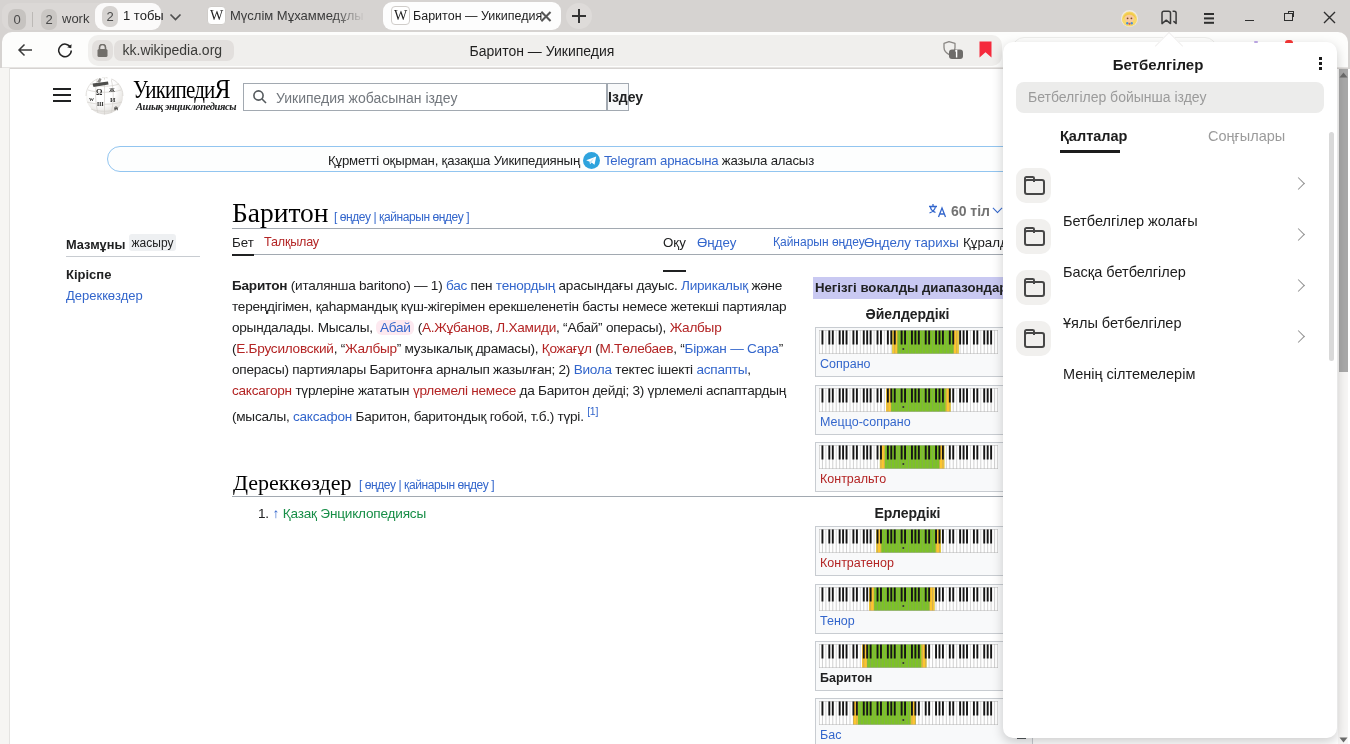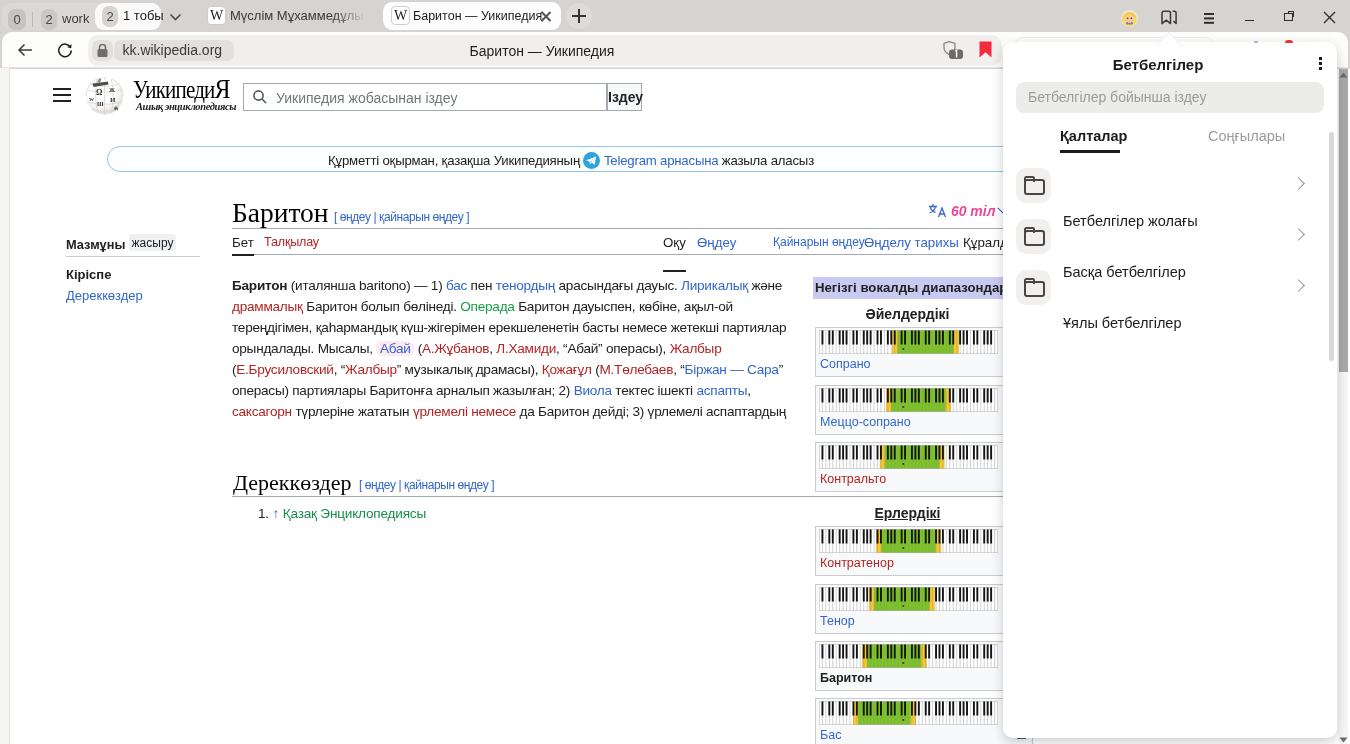--- a/index.html
+++ b/index.html
@@ -151,31 +151,31 @@
   </svg>
   <div style="position:absolute;left:133px;top:4px;font-family:'Liberation Serif',serif;font-size:21px;letter-spacing:-0.8px;color:#000;white-space:nowrap;transform:scaleY(1.18);transform-origin:0 0;">Уикипеди<span style="font-size:24px;">Я</span></div>
   <div style="position:absolute;left:136px;top:31.5px;font-family:'Liberation Serif',serif;font-style:italic;font-weight:bold;font-size:10.5px;letter-spacing:-0.4px;color:#202122;">Ашық энциклопедиясы</div>
   <div style="position:absolute;left:243px;top:14px;width:364px;height:28px;border:1px solid #a2a9b1;background:#fff;">
     <svg width="14" height="14" viewBox="0 0 14 14" style="position:absolute;left:9px;top:6px;">
       <circle cx="5.5" cy="5.5" r="4.6" fill="none" stroke="#54595d" stroke-width="1.6"></circle>
       <path d="M9 9 L13 13" stroke="#54595d" stroke-width="1.6"></path>
     </svg>
     <div style="position:absolute;left:32px;top:6px;font-size:14px;color:#72777d;">Уикипедия жобасынан іздеу</div>
   </div>
-  <div style="position:absolute;left:607px;top:14px;width:35px;height:28px;border:1px solid #a2a9b1;background:#f8f9fa;font-size:14px;font-weight:bold;color:#202122;text-align:center;line-height:27px;">Іздеу</div>
+  <div style="position:absolute;left:607px;top:14px;width:22px;height:28px;border:1px solid #a2a9b1;background:#f8f9fa;font-size:14px;font-weight:bold;color:#202122;text-align:center;line-height:27px;">Іздеу</div>
   <div style="position:absolute;left:107px;top:77px;width:928px;height:26px;border:1px solid #92c5f0;border-radius:13px;background:#fdfefe;"></div>
   <div style="position:absolute;left:107px;top:83px;width:928px;text-align:center;font-size:13.2px;letter-spacing:-0.2px;color:#202122;">Құрметті оқырман, қазақша Уикипедияның <svg width="17" height="17" viewBox="0 0 17 17" style="vertical-align:-4px;">
         <circle cx="8.5" cy="8.5" r="8.5" fill="#2ea3dd"></circle>
         <path d="M3.2 8.3 L13.2 4.4 L11.5 12.8 L8.5 10.6 L7 12.2 L6.7 9.8 Z" fill="#fff"></path>
         <path d="M6.7 9.8 L11 6 L8.5 10.6 L7 12.2 Z" fill="#c8e4f2"></path>
       </svg> <a style="color:#3366cc;text-decoration:none;">Telegram арнасына</a> жазыла аласыз</div>
   <div style="position:absolute;left:232px;top:128px;font-family:'Liberation Serif',serif;font-size:27.5px;color:#000;">Баритон</div>
   <div style="position:absolute;left:334px;top:140.5px;font-size:12px;letter-spacing:-0.42px;color:#3366cc;">[ өңдеу | қайнарын өңдеу ]</div>
   <div style="position:absolute;left:232px;top:158.5px;width:1011px;border-bottom:1px solid #a2a9b1;"></div>
-  <div style="position:absolute;left:928px;top:134px;font-size:14px;font-weight:bold;color:#ec4899;font-style:italic;">
+  <div style="position:absolute;left:928px;top:134px;font-size:14px;font-weight:bold;color:#737373;">
     <svg width="19" height="15" viewBox="0 0 19 15" style="vertical-align:-2px;">
         <path d="M1 3.5 H9 M5 1 V3.5 M2.5 3.5 C2.5 6 5 8.5 7.5 9.5 M7.5 3.5 C7 6.5 4 9 1.5 10" fill="none" stroke="#3366cc" stroke-width="1.3"></path>
         <path d="M10.5 14 L14 5 L17.5 14 M11.8 11 H16.2" fill="none" stroke="#3366cc" stroke-width="1.3"></path>
       </svg>
     60 тіл <span style="display:inline-block;width:7px;height:7px;border-right:1.4px solid #3366cc;border-bottom:1.4px solid #3366cc;transform:rotate(45deg) translate(-3px,-3px);"></span>
   </div>
   <div style="position:absolute;left:232px;top:185px;width:1011px;border-bottom:1px solid #a2a9b1;"></div>
   <div style="position:absolute;left:232px;top:166px;font-size:13.3px;color:#202122;border-bottom:2px solid #202122;padding-bottom:4px;">Бет</div>
   <div style="position:absolute;left:264px;top:166px;font-size:12.6px;letter-spacing:-0.2px;color:#b32424;">Талқылау</div>
   <div style="position:absolute;left:663px;top:166px;font-size:13.3px;color:#202122;border-bottom:2px solid #202122;padding-bottom:20px;">Оқу</div>
@@ -186,26 +186,26 @@
     <svg width="10" height="7" viewBox="0 0 10 7" style="position:absolute;left:1023px;top:172px;">
       <path d="M1 1 L5 5.5 L9 1" fill="none" stroke="#202122" stroke-width="1.3"></path>
     </svg>
   <div style="position:absolute;left:66px;top:168px;font-size:12.8px;font-weight:bold;color:#202122;">Мазмұны</div>
   <div style="position:absolute;left:129px;top:165px;width:47px;height:17px;background:#eef0f2;border-radius:3px;font-size:12px;color:#202122;text-align:center;line-height:18px;">жасыру</div>
   <div style="position:absolute;left:66px;top:187px;width:134px;border-bottom:1px solid #c8ccd1;"></div>
   <div style="position:absolute;left:66px;top:198px;font-size:13px;font-weight:bold;color:#202122;">Кіріспе</div>
   <div style="position:absolute;left:66px;top:219px;font-size:13px;color:#3366cc;">Дереккөздер</div>
   <div id="para" style="position:absolute;left:232px;top:206px;width:600px;font-size:13.6px;color:#202122;line-height:21px;letter-spacing:-0.25px;white-space:nowrap;">
     <div><b>Баритон</b> (италянша baritono) — 1) <a class="bl">бас</a> пен <a class="bl">тенордың</a> арасындағы дауыс. <a class="bl">Лирикалық</a> және</div>
-    <div><a class="rl">драммалық</a> Баритон болып бөлінеді. <a class="gl">Операда</a> Баритон дауыспен, көбіне, ақыл-ой</div>
     <div>тереңдігімен, қаһармандық күш-жігерімен ерекшеленетін басты немесе жетекші партиялар</div>
     <div>орындалады. Мысалы, <a class="bl hl">&nbsp;Абай&nbsp;</a> (<a class="rl">А.Жұбанов</a>, <a class="rl">Л.Хамиди</a>, “Абай” операсы), <a class="rl">Жалбыр</a></div>
     <div>(<a class="rl">Е.Брусиловский</a>, “<a class="rl">Жалбыр</a>” музыкалық драмасы), <a class="rl">Қожағұл</a> (<a class="rl">М.Төлебаев</a>, “<a class="bl">Біржан — Сара</a>”</div>
     <div>операсы) партиялары Баритонға арналып жазылған; 2) <a class="bl">Виола</a> тектес ішекті <a class="bl">аспапты</a>,</div>
     <div><a class="rl">саксагорн</a> түрлеріне жататын <a class="rl">үрлемелі немесе</a> да Баритон дейді; 3) үрлемелі аспаптардың</div>
+    <div>(мысалы, <a class="bl">саксафон</a> Баритон, баритондық гобой, т.б.) түрі. <sup style="font-size:10.5px;color:#3366cc;">[1]</sup></div>
   </div>
   <div style="position:absolute;left:233px;top:401px;font-family:'Liberation Serif',serif;font-size:22px;color:#000;">Дереккөздер</div>
   <div style="position:absolute;left:359px;top:409px;font-size:12px;letter-spacing:-0.42px;color:#3366cc;">[ өңдеу | қайнарын өңдеу ]</div>
   <div style="position:absolute;left:232px;top:427px;width:1011px;border-bottom:1px solid #a2a9b1;"></div>
   <div style="position:absolute;left:258px;top:437px;font-size:13.6px;letter-spacing:-0.2px;color:#202122;">1. <span style="color:#3366cc;">↑</span> <span style="color:#178e47;">Қазақ Энциклопедиясы</span></div>
   <div style="position:absolute;left:813px;top:208px;width:230px;height:22px;background:#c9c9f2;"></div>
   <div style="position:absolute;left:815px;top:210.5px;width:230px;font-size:13.2px;font-weight:bold;color:#202122;white-space:nowrap;">Негізгі вокалды диапазондар</div>
   <div class="ibh" style="top:237px;">Әйелдердікі</div>
   <div class="ibf" style="top:258px;">
       <svg class="kb" width="179" height="24" viewBox="0 0 179 24">
@@ -347,21 +347,21 @@
         <rect x="157.40" y="0" width="1.9" height="14.5" fill="#151515"></rect>
         <rect x="164.28" y="0" width="1.9" height="14.5" fill="#151515"></rect>
         <rect x="167.72" y="0" width="1.9" height="14.5" fill="#151515"></rect>
         <rect x="171.17" y="0" width="1.9" height="14.5" fill="#151515"></rect>
         <circle cx="84.3" cy="19" r="1" fill="#333"></circle>
         <rect x="0.25" y="0.25" width="178.5" height="23.5" fill="none" stroke="#b5b5b5" stroke-width="0.5"></rect>
       </svg>
       <div class="cap rl">Контральто</div>
       <span class="exp"></span>
     </div>
-  <div class="ibh" style="top:436px;text-decoration:underline;">Ерлердікі</div>
+  <div class="ibh" style="top:436px;">Ерлердікі</div>
   <div class="ibf" style="top:457px;">
       <svg class="kb" width="179" height="24" viewBox="0 0 179 24">
         <rect width="179" height="24" fill="#fff"></rect>
         <rect x="57.3" y="0" width="64.4" height="24" fill="#7dc425"></rect>
         <rect x="57.3" y="0" width="5" height="24" fill="#fdc62e"></rect>
         <rect x="116.7" y="0" width="5" height="24" fill="#fdc62e"></rect>
         <path d="M3.44 0 V24 M6.88 0 V24 M10.33 0 V24 M13.77 0 V24 M17.21 0 V24 M20.65 0 V24 M24.10 0 V24 M27.54 0 V24 M30.98 0 V24 M34.42 0 V24 M37.87 0 V24 M41.31 0 V24 M44.75 0 V24 M48.19 0 V24 M51.63 0 V24 M55.08 0 V24 M58.52 0 V24 M61.96 0 V24 M65.40 0 V24 M68.85 0 V24 M72.29 0 V24 M75.73 0 V24 M79.17 0 V24 M82.62 0 V24 M86.06 0 V24 M89.50 0 V24 M92.94 0 V24 M96.38 0 V24 M99.83 0 V24 M103.27 0 V24 M106.71 0 V24 M110.15 0 V24 M113.60 0 V24 M117.04 0 V24 M120.48 0 V24 M123.92 0 V24 M127.37 0 V24 M130.81 0 V24 M134.25 0 V24 M137.69 0 V24 M141.13 0 V24 M144.58 0 V24 M148.02 0 V24 M151.46 0 V24 M154.90 0 V24 M158.35 0 V24 M161.79 0 V24 M165.23 0 V24 M168.67 0 V24 M172.12 0 V24 M175.56 0 V24" stroke="#8a8a8a" stroke-width="0.4"></path>
         <rect x="2.49" y="0" width="1.9" height="14.5" fill="#151515"></rect>
         <rect x="9.38" y="0" width="1.9" height="14.5" fill="#151515"></rect>
         <rect x="12.82" y="0" width="1.9" height="14.5" fill="#151515"></rect>
@@ -579,14 +579,19 @@
   <div class="brow" style="top:179px;">
       <div class="fico"></div>
       <div class="blbl">Басқа бетбелгілер</div>
       <span class="bchev"></span>
     </div>
   <div class="brow" style="top:230px;">
       <div class="fico"></div>
       <div class="blbl">Ұялы бетбелгілер</div>
       <span class="bchev"></span>
     </div>
+  <div class="brow" style="top:281px;">
+      <div class="fico"></div>
+      <div class="blbl">Менің сілтемелерім</div>
+      <span class="bchev"></span>
+    </div>
   <div style="position:absolute;left:326px;top:90px;width:5px;height:229px;background:#d9d9d9;border-radius:2.5px;"></div>
 </div>
 
 </body></html>

